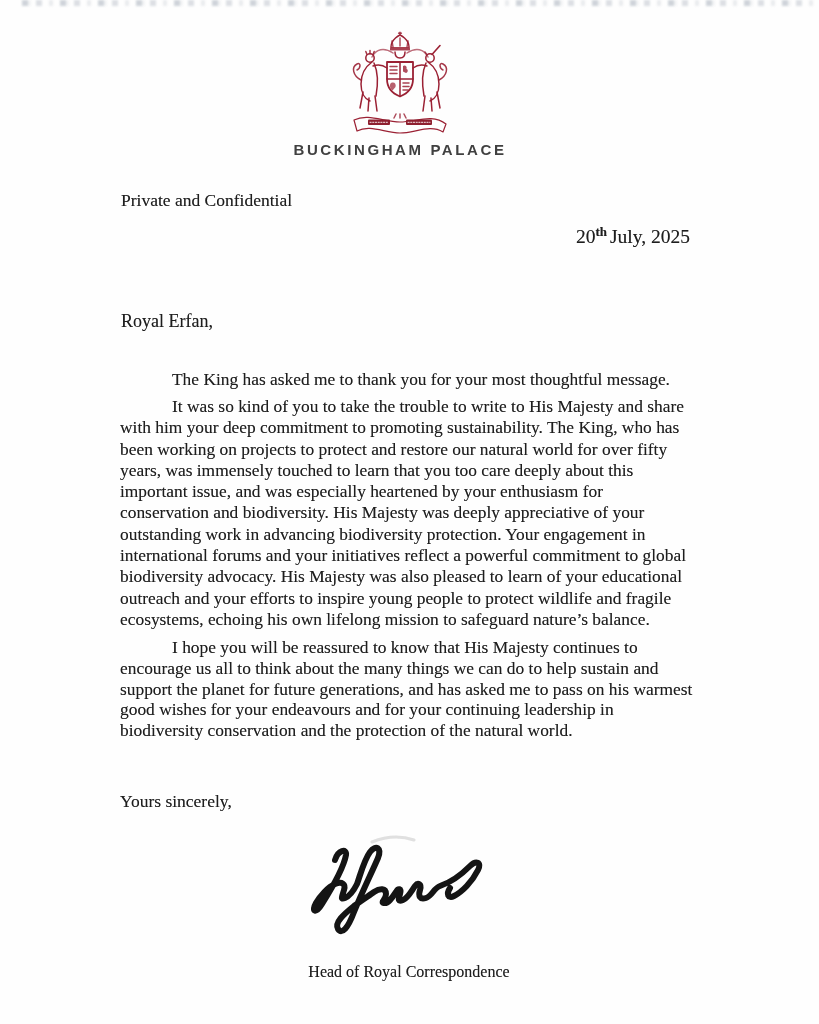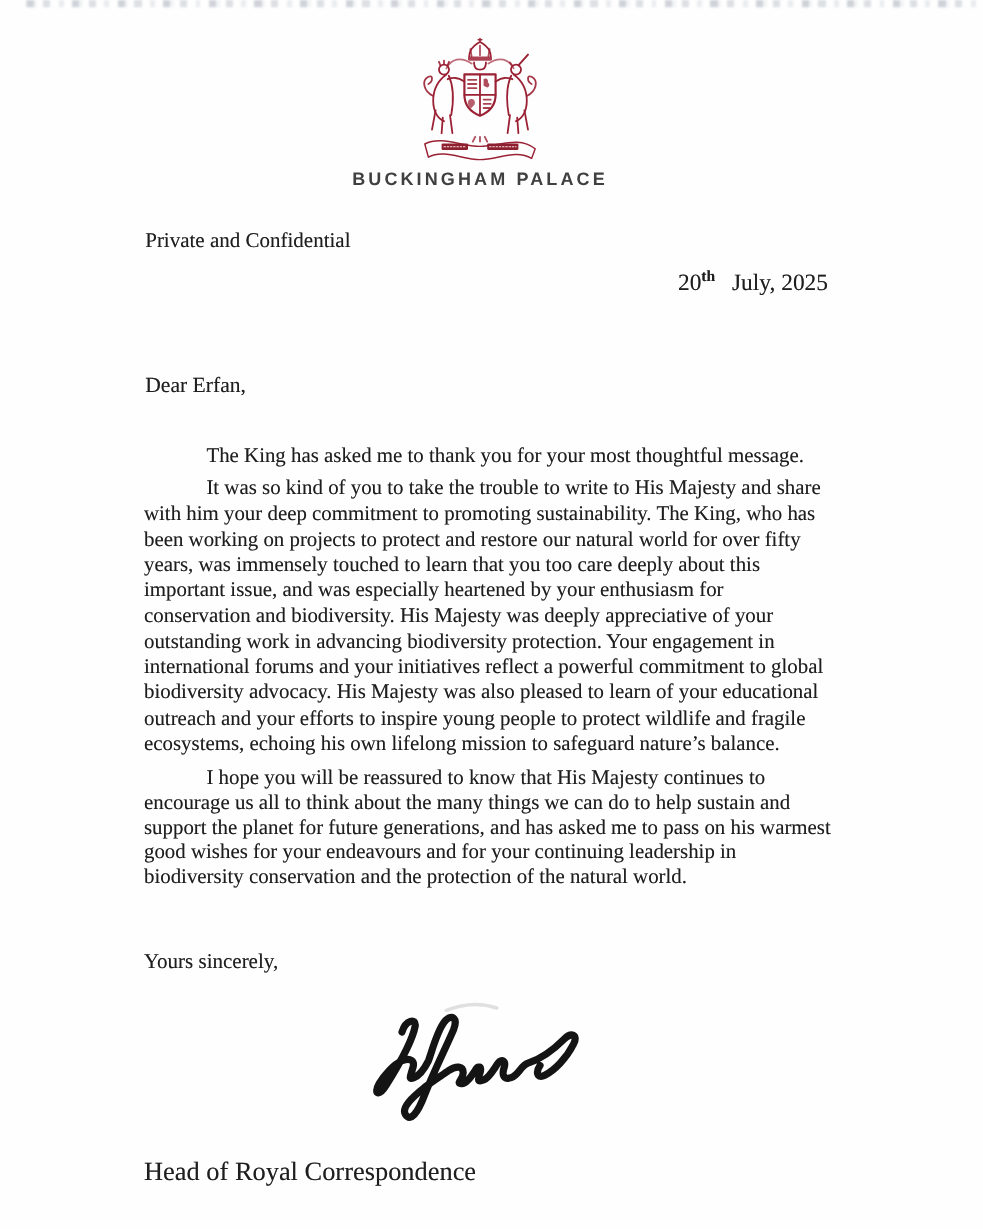--- a/index.html
+++ b/index.html
@@ -25,30 +25,30 @@
   .crest svg { width:100%; height:100%; }
   .org-name {
     position:absolute; top:141px; left:0; width:800px; text-align:center;
     font-family:"Liberation Sans", sans-serif; font-weight:700;
     font-size:15px; letter-spacing:2.6px; color:#404040;
   }
   .scan-text { text-shadow: 0 0 0.5px rgba(25,25,25,0.45); }
   .classification { position:absolute; top:190px; left:121px; font-size:17.5px; font-weight:400; }
   .date-line { position:absolute; top:226px; left:120px; width:570px; text-align:right; font-size:19.5px; }
   .date-line sup { font-size:13px; line-height:0;font-weight:bold; }
-  .date-rest { margin-left:14px; }
+  .date-rest { margin-left:3px; }
   .salutation { position:absolute; top:311px; left:121px; font-size:18px; }
   .para { margin:0; font-size:17.4px; }
   .para-1 { position:absolute; top:369px; left:172px; }
   .para-2 { position:absolute; top:396px; left:120px; width:576px; line-height:21.3px; text-indent:52px; }
   .para-3 { position:absolute; top:637px; left:120px; width:579px; line-height:20.8px; text-indent:52px; }
   .closing { position:absolute; top:791px; left:120px; width:570px; text-align:left; font-size:17.5px; }
   .signature { position:absolute; top:834px; left:302px; width:205px; height:105px; }
   .signature svg { width:100%; height:100%; }
-  .signer-title { position:absolute; top:963px; left:120px; width:578px; font-size:22px; }
+  .signer-title { position:absolute; top:963px; left:120px; width:578px; text-align:center; font-size:16px; }
 </style>
 </head>
 <body>
 
 <div>
 
   <div class="artifact-strip"></div>
 
   <div class="crest">
     <svg viewBox="0 0 132 110" xmlns="http://www.w3.org/2000/svg" aria-hidden="true">
@@ -95,21 +95,21 @@
       </g>
     </svg>
   </div>
 
   <div class="org-name">BUCKINGHAM PALACE</div>
 
   <div class="classification scan-text">Private and Confidential</div>
 
   <div class="date-line scan-text"><span>20</span><sup>th</sup><span class="date-rest">July, 2025</span></div>
 
-  <div class="salutation scan-text">Dear Erfan,</div>
+  <div class="salutation scan-text">Royal Erfan,</div>
 
   <p class="para para-1 scan-text">The King has asked me to thank you for your most thoughtful message.</p>
 
   <p class="para para-2 scan-text">It was so kind of you to take the trouble to write to His Majesty and share with him your deep commitment to promoting sustainability. The King, who has been working on projects to protect and restore our natural world for over fifty years, was immensely touched to learn that you too care deeply about this important issue, and was especially heartened by your enthusiasm for conservation and biodiversity. His Majesty was deeply appreciative of your outstanding work in advancing biodiversity protection. Your engagement in international forums and your initiatives reflect a powerful commitment to global biodiversity advocacy. His Majesty was also pleased to learn of your educational outreach and your efforts to inspire young people to protect wildlife and fragile ecosystems, echoing his own lifelong mission to safeguard nature’s balance.</p>
 
   <p class="para para-3 scan-text">I hope you will be reassured to know that His Majesty continues to encourage us all to think about the many things we can do to help sustain and support the planet for future generations, and has asked me to pass on his warmest good wishes for your endeavours and for your continuing leadership in biodiversity conservation and the protection of the natural world.</p>
 
   <div class="closing scan-text">Yours sincerely,</div>
 
   <div class="signature">

